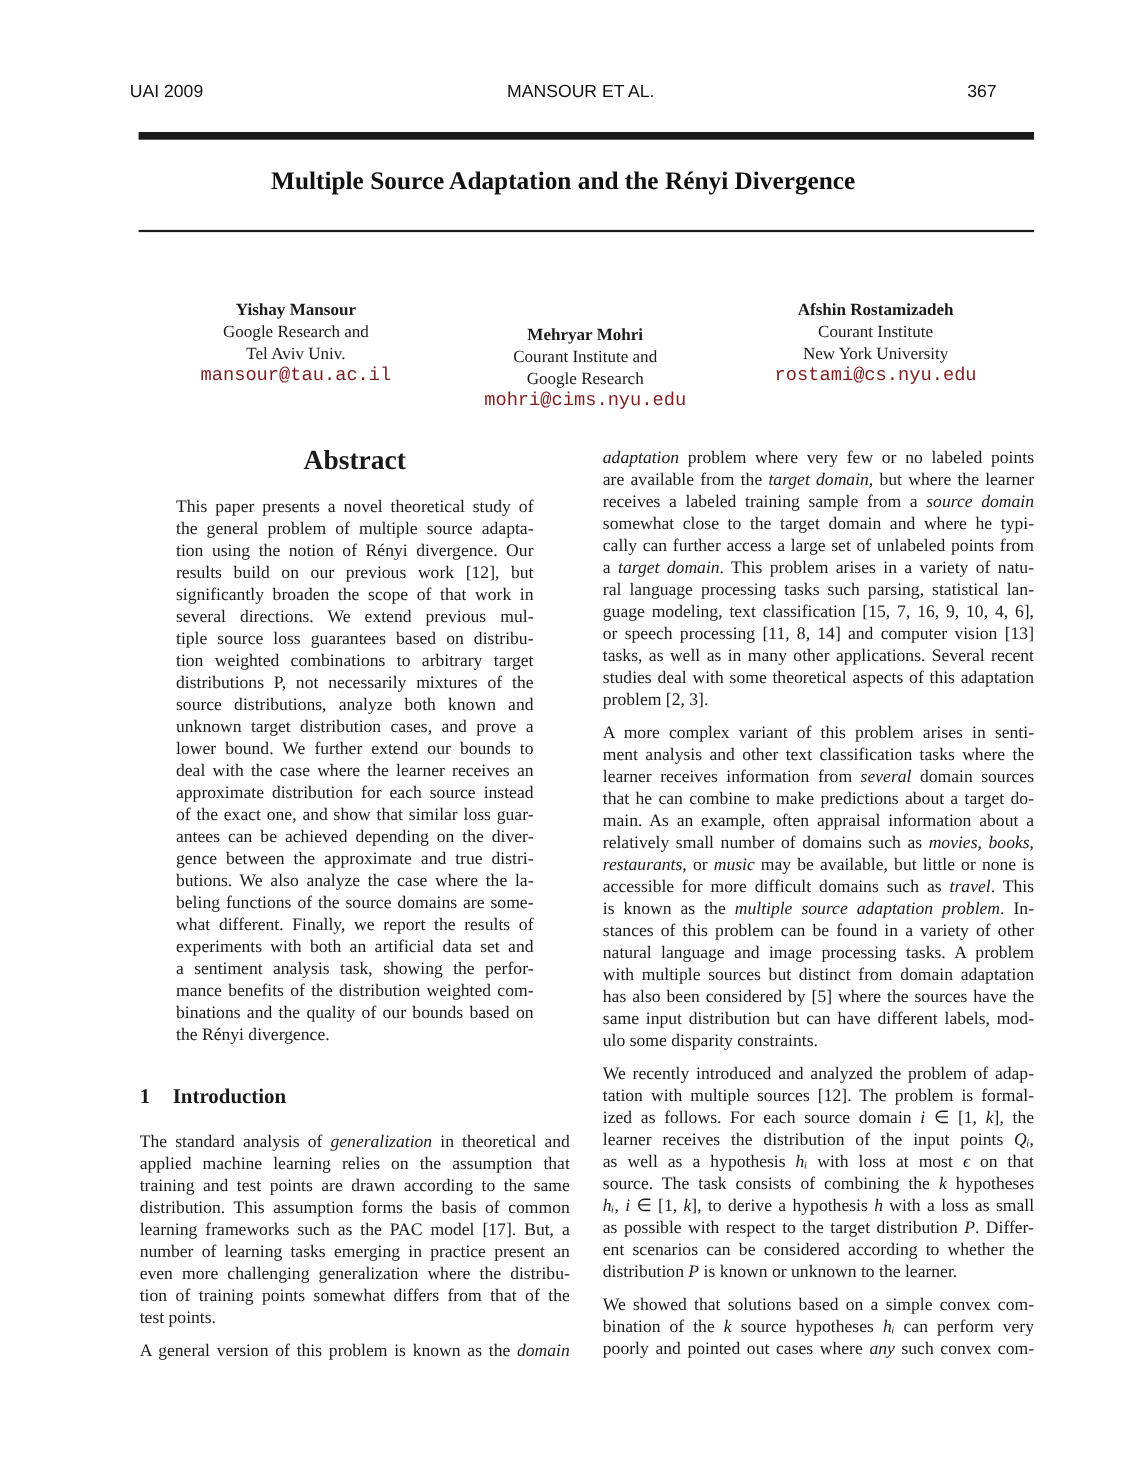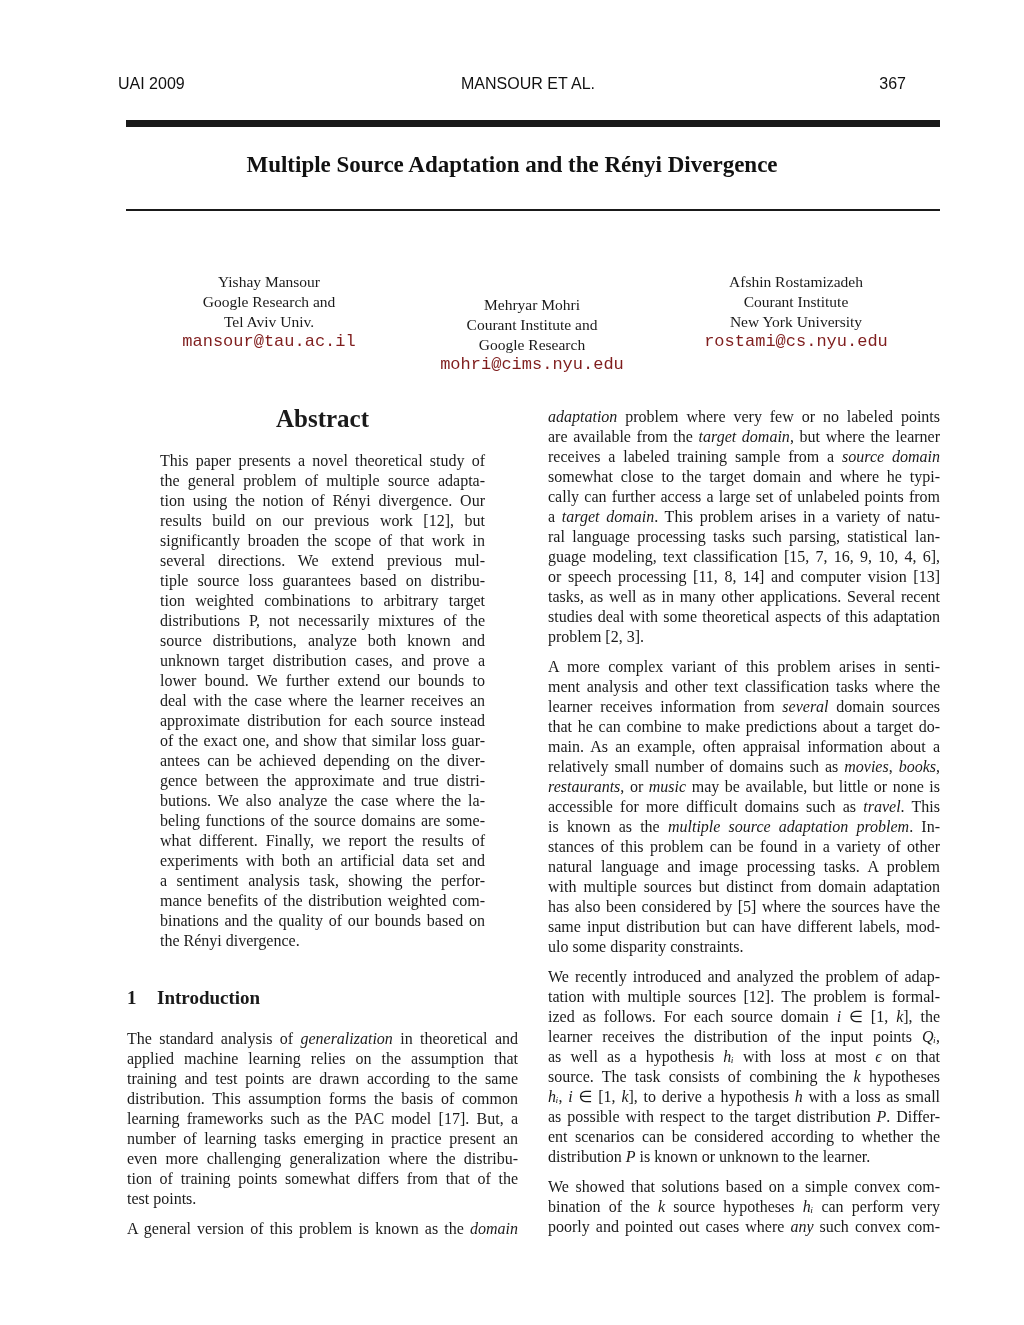--- a/index.html
+++ b/index.html
@@ -5,21 +5,21 @@
   html, body { margin: 0; padding: 0; background: #ffffff; }
   body { width: 1024px; height: 1325px; position: relative; overflow: hidden; color: #1a1a1a; }
   .runhead { position: absolute; top: 75px; font-family: "Liberation Sans", sans-serif; font-size: 16px; color: #111; }
   .rh-left { left: 118px; }
   .rh-center { left: 0; width: 1024px; text-align: center; padding-left: 16px; }
   .rh-right { right: 118px; }
   .rule-thick { position: absolute; left: 126px; width: 814px; top: 120px; height: 7px; background: #1a1a1a; }
   .rule-thin { position: absolute; left: 126px; width: 814px; top: 209px; height: 2px; background: #1a1a1a; }
   .title { position: absolute; top: 152px; left: 0; width: 1024px; text-align: center; font-family: "Liberation Serif", serif; font-weight: bold; font-size: 23px; color: #111; }
   .author { position: absolute; top: 272px; width: 260px; text-align: center; font-family: "Liberation Serif", serif; font-size: 15.5px; line-height: 20px; color: #1a1a1a; }
-  .author .name { font-weight: normal; }
+  .author .name { font-weight: bold; }
   .author .email { font-family: "Liberation Mono", monospace; font-size: 17px; color: #7f1d1d; }
   .a1 { left: 139px; } .a2 { left: 402px; margin-top: 23px; } .a3 { left: 666px; }
   .abs-head { position: absolute; top: 405px; left: 160px; width: 325px; text-align: center; font-family: "Liberation Serif", serif; font-weight: bold; font-size: 25px; }
   .col { position: absolute; font-family: "Liberation Serif", serif; font-size: 16px; color: #1a1a1a; }
   .line { height: 20px; line-height: 20px; text-align: justify; text-align-last: justify; white-space: nowrap; overflow: visible; }
   .line.last { text-align-last: left; }
   .abstract { top: 451px; left: 160px; width: 325px; }
   .intro { top: 1029px; left: 127px; width: 391px; }
   .right { top: 407px; left: 548px; width: 392px; }
   .gap { height: 10px; }

